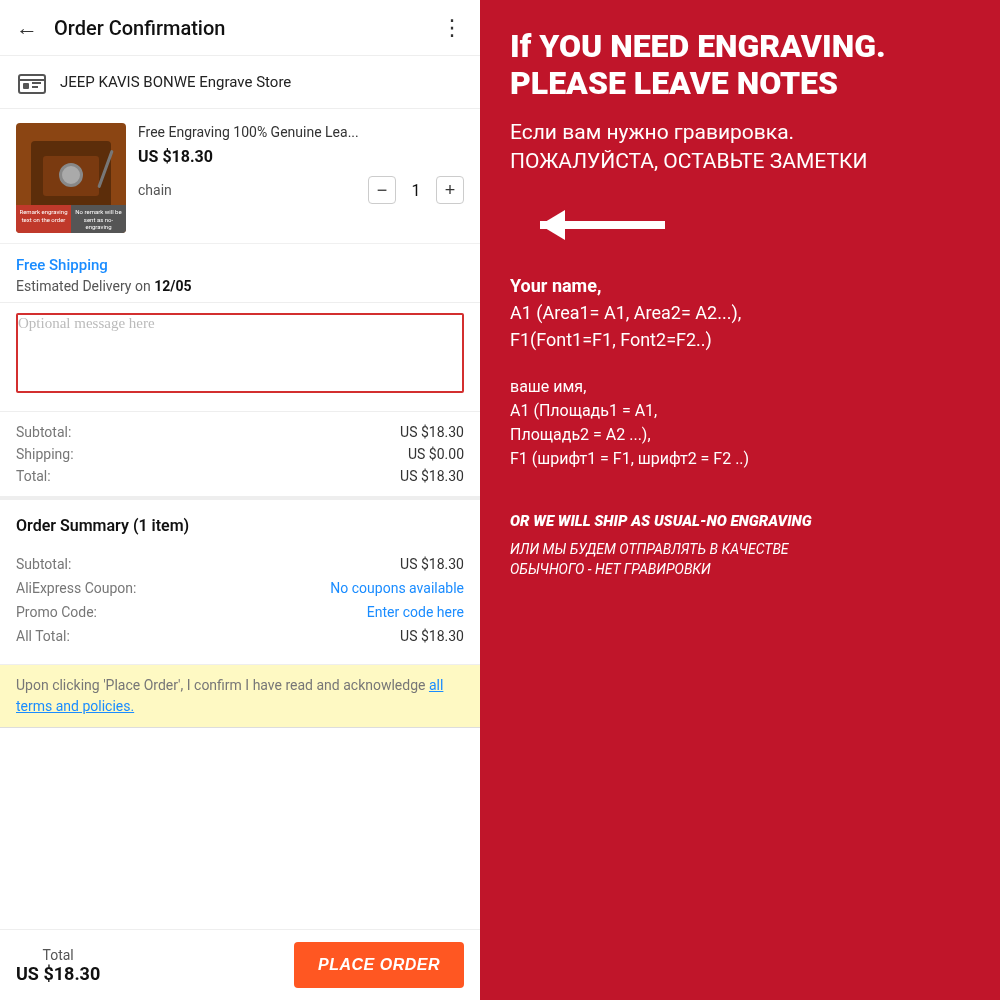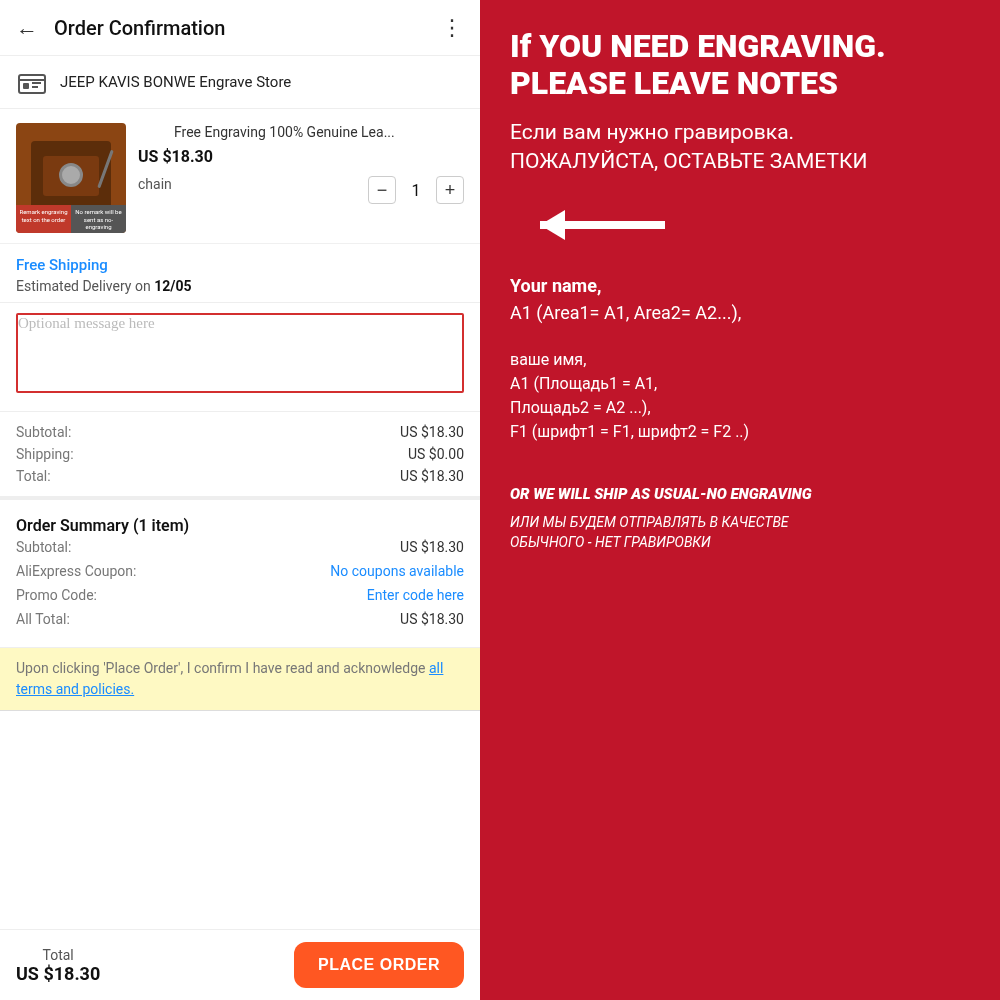--- a/index.html
+++ b/index.html
@@ -109,30 +109,30 @@
     }
     .img-badge.red { background: #c0392b; }
     .img-badge.gray { background: #555; }
 
     .product-info { flex: 1; }
     .product-name {
       font-size: 14px;
       color: #333;
       margin-bottom: 6px;
       line-height: 1.3;
-      margin-left: 36px;
     }
     .product-price {
       font-size: 16px;
       font-weight: bold;
       color: #111;
       margin-bottom: 10px;
     }
     .product-variant {
       display: flex;
+      align-items: center;
       gap: 12px;
     }
     .variant-label {
       font-size: 14px;
       color: #555;
     }
     .qty-control {
       display: flex;
       align-items: center;
       gap: 10px;
@@ -215,21 +215,21 @@
     
     .order-summary-section {
       padding: 16px 16px 12px 16px;
       background: #fff;
       border-bottom: 1px solid #eee;
     }
     .order-summary-title {
       font-size: 16px;
       font-weight: 600;
       color: #111;
-      margin-bottom: 4px;
+      margin-bottom: 21px;
     }
     .summary-row {
       display: flex;
       justify-content: space-between;
       margin-bottom: 8px;
       font-size: 14px;
     }
     .summary-row .s-label { color: #777; }
     .summary-row .s-value { color: #333; }
     .summary-row .s-value.link { color: #1a8cff; }
@@ -262,26 +262,27 @@
     }
     .bottom-total-amount {
       font-size: 18px;
       font-weight: bold;
       color: #111;
     }
     .place-order-btn {
       background: #ff5722;
       color: #fff;
       border: none;
-      border-radius: 12px;
+      border-radius: 4px;
       padding: 14px 24px;
       font-size: 16px;
       font-weight: bold;
       cursor: pointer;
       letter-spacing: 0.5px;
+      font-style: italic;
     }
 
     
     .right-panel {
       width: 520px;
       height: 1000px;
       background: #c0152a;
       padding: 28px 30px;
       display: flex;
       flex-direction: column;
@@ -464,20 +465,21 @@
   <div class="arrow-section">
     <svg class="arrow-svg" width="160" height="50" viewBox="0 0 160 50">
       <line x1="155" y1="25" x2="30" y2="25" stroke="white" stroke-width="8"></line>
       <polygon points="30,25 55,10 55,40" fill="white"></polygon>
     </svg>
   </div>
 
   <div class="engraving-instructions">
     <span class="bold">Your name,</span><br>
     <span>A1  (Area1= A1, Area2= A2...),</span><br>
+    <span>F1(Font1=F1, Font2=F2..)</span>
   </div>
 
   <div class="engraving-instructions-ru">
     <span>ваше имя,</span><br>
     <span>А1 (Площадь1 = А1,</span><br>
     <span>Площадь2 = А2 ...),</span><br>
     <span>F1 (шрифт1 = F1, шрифт2 = F2 ..)</span>
   </div>
 
   <div class="no-engraving-en">OR WE WILL SHIP AS USUAL-NO ENGRAVING</div>

